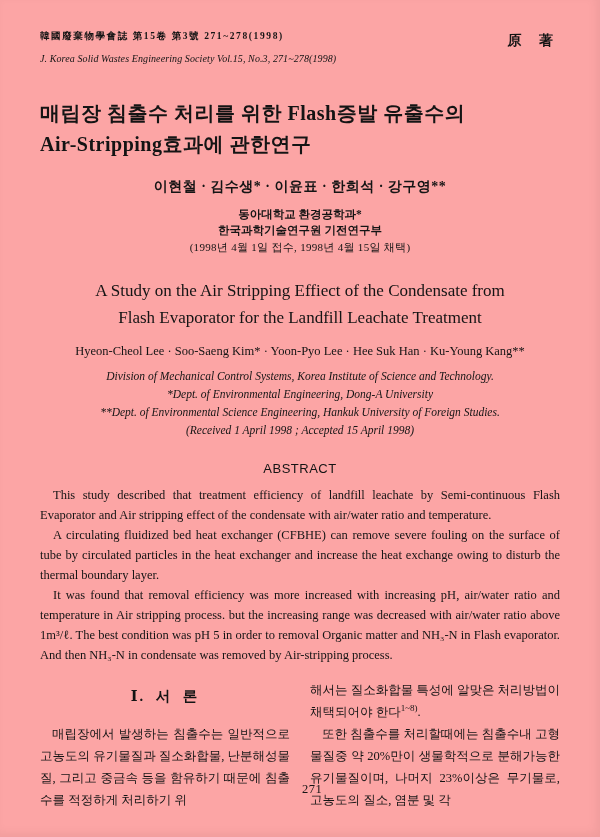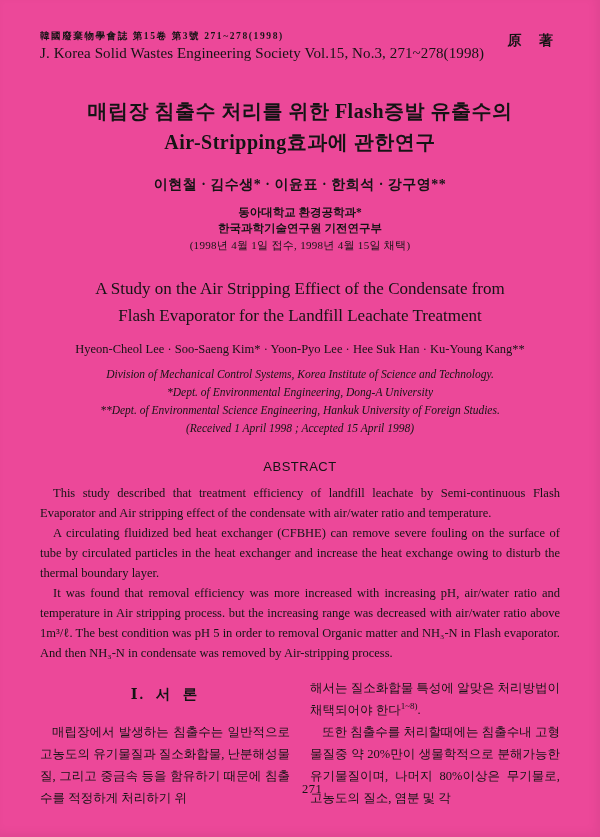--- a/index.html
+++ b/index.html
@@ -1,35 +1,35 @@
 <!DOCTYPE html>
 <html><head>
 <meta charset="utf-8">
 <style>
   html, body { margin: 0; padding: 0; background: #e8e8e6; }
   .page {
     position: relative;
     width: 600px;
     height: 837px;
     margin: 0 auto;
-    background: #ec4899;
+    background: #fca5a5;
     box-sizing: border-box;
     padding: 30px 40px 0 40px;
     font-family: "Liberation Serif", "DejaVu Serif", serif;
     color: #141414;
     overflow: hidden;
     box-shadow: inset -4px -4px 10px rgba(0,0,0,0.05);
   }
   
   .header { display: flex; justify-content: space-between; align-items: flex-start; }
   .journal-kr { font-size: 9.5px; font-weight: 700; letter-spacing: 1.6px; }
-  .journal-en { font-size: 15px; margin-top: 2px; letter-spacing: 0.1px; }
+  .journal-en { font-size: 10px; font-style: italic; margin-top: 10px; letter-spacing: 0.1px; }
   .article-type { font-size: 14px; font-weight: 600; letter-spacing: 7px; margin-top: 2px; white-space: nowrap; }
   
-  .title-kr { margin: 34px 0 0 0; font-size: 20px; font-weight: 700; text-align: center; line-height: 1.55; letter-spacing: 0.5px; }
+  .title-kr { margin: 34px 0 0 0; font-size: 20px; font-weight: 700; text-align: left; line-height: 1.55; letter-spacing: 0.5px; }
   .authors-kr { margin-top: 18px; font-size: 14px; font-weight: 700; text-align: center; letter-spacing: 0.5px; }
   .affil-kr { margin-top: 11px; text-align: center; font-size: 11.5px; font-weight: 600; line-height: 1.35; }
   .affil-kr .received { font-size: 11px; font-weight: 500; margin-top: 2px; letter-spacing: 0.3px; }
   
   .title-en { margin: 22px 0 0 0; font-size: 17px; font-weight: 500; text-align: center; line-height: 1.6; }
   .authors-en { margin-top: 13px; font-size: 12.5px; font-weight: 500; text-align: center; }
   .affil-en { margin-top: 9px; text-align: center; font-size: 11.5px; font-style: italic; font-weight: 500; line-height: 1.55; }
   
   .abstract-heading {
     margin-top: 21px; text-align: center;
@@ -96,21 +96,21 @@
     <p>It was found that removal efficiency was more increased with increasing pH, air/water ratio and temperature in Air stripping process. but the increasing range was decreased with air/water ratio above 1m³/ℓ. The best condition was pH 5 in order to removal Organic matter and NH₃-N in Flash evaporator. And then NH₃-N in condensate was removed by Air-stripping process.</p>
   </div>
 
   <div class="intro">
     <div class="col">
       <div class="intro-heading">Ⅰ. 서 론</div>
       <p class="indent">매립장에서 발생하는 침출수는 일반적으로 고농도의 유기물질과 질소화합물, 난분해성물질, 그리고 중금속 등을 함유하기 때문에 침출수를 적정하게 처리하기 위</p>
     </div>
     <div class="col">
       <p><span>해서는 질소화합물 특성에 알맞은 처리방법이 채택되어야 한다</span><sup class="ref">1~8)</sup><span>.</span></p>
-      <p class="indent">또한 침출수를 처리할때에는 침출수내 고형물질중 약 20%만이 생물학적으로 분해가능한 유기물질이며, 나머지 80%이상은 무기물로, 고농도의 질소, 염분 및 각</p>
+      <p class="indent">또한 침출수를 처리할때에는 침출수내 고형물질중 약 20%만이 생물학적으로 분해가능한 유기물질이며, 나머지 23%이상은 무기물로, 고농도의 질소, 염분 및 각</p>
     </div>
   </div>
 
   <div class="footer">
     <span>271</span>
   </div>
 
 </div>
 
 </body></html>

